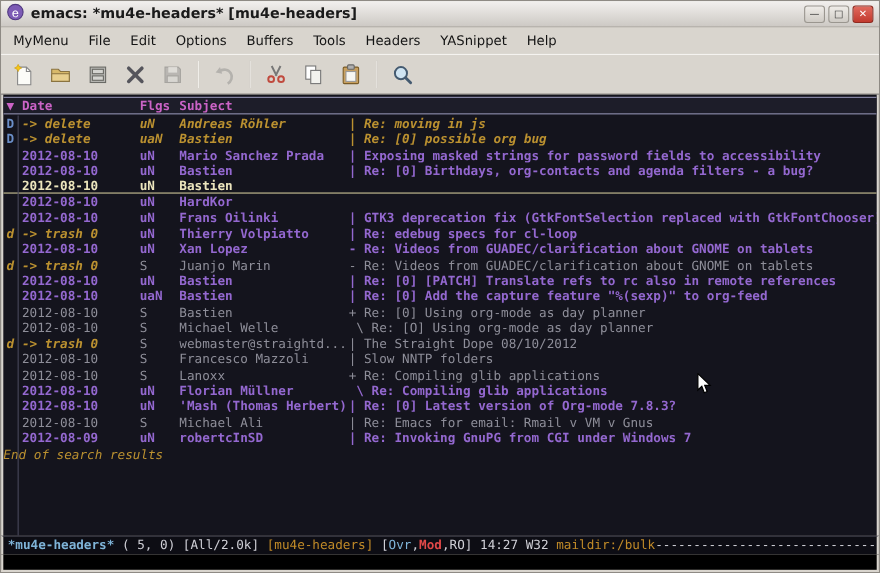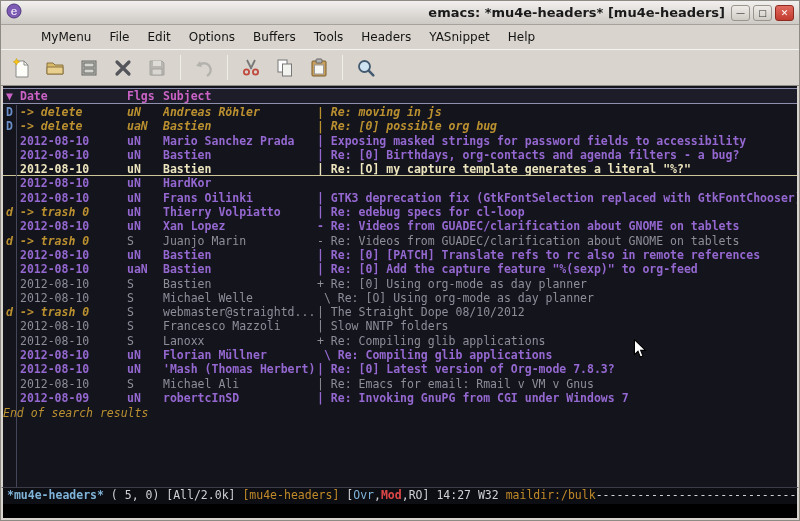--- a/index.html
+++ b/index.html
@@ -1,24 +1,24 @@
 <!DOCTYPE html>
 <html style="--chrome: #d9d5ce; --buffer-bg: #14141d; --unread: #9468d0; --seen: #8e8e99; --marked: #bb9130; --current: #ece5bd; --header: #cb63c6; --mark-blue: #6b8fc9; --ml-cyan: #7fb4d8; --ml-red: #e04848; --ml-amber: #c08a28; --ml-plain: #cfcfd6;"><head>
 <meta charset="utf-8">
 <style>
   *{margin:0;padding:0;box-sizing:border-box;}
   html,body{width:800px;height:521px;overflow:hidden;}
   body{font-family:"DejaVu Sans",sans-serif;background:#555;}
   .window{width:800px;height:521px;display:flex;flex-direction:column;border:1px solid #8e8a84;background:var(--chrome,#d9d5ce);position:relative;overflow:hidden;}
   .titlebar{height:24px;display:flex;align-items:center;gap:6px;padding:0 5px;background:linear-gradient(#f2f0ee,#cdc9c4);border-bottom:1px solid #a6a29c;flex:none;}
-  .title-text{flex:1;text-align:right;font-size:13px;font-weight:bold;color:#1a1a1a;white-space:nowrap;overflow:hidden;}
+  .title-text{flex:1;text-align:left;font-size:13px;font-weight:bold;color:#1a1a1a;white-space:nowrap;overflow:hidden;}
   .title-buttons{display:flex;gap:3px;}
   .tb-btn{width:19px;height:16px;display:flex;align-items:center;justify-content:center;font-size:9px;border:1px solid #9a968f;border-radius:3px;background:linear-gradient(#efece8,#cfcbc5);color:#333;cursor:default;}
   .tb-close{background:linear-gradient(#e06a5e,#c23a2e);color:#fff;border-color:#8f2a20;}
-  .menubar{height:24px;display:flex;align-items:stretch;background:var(--chrome,#d9d5ce);padding-left:2px;font-size:12px;flex:none;margin-left:29px;}
+  .menubar{height:24px;display:flex;align-items:stretch;background:var(--chrome,#d9d5ce);padding-left:2px;font-size:12px;flex:none;}
   .menu-item{display:flex;align-items:center;padding:0 9px;color:#141414;white-space:nowrap;}
   .toolbar{height:37px;display:flex;align-items:center;gap:6px;padding:0 6px;background:var(--chrome,#d9d5ce);border-bottom:1px solid #8f8b85;border-top:1px solid #f5f3f0;flex:none;}
   .tool-btn{width:28px;height:28px;display:flex;align-items:center;justify-content:center;border-radius:3px;}
   .tool-btn.disabled{opacity:.38;filter:grayscale(1);}
   .tool-sep{width:1px;height:25px;background:#aaa69f;border-right:1px solid #f0eee9;margin:0 3px;}
   .buffer{flex:1;position:relative;background:var(--buffer-bg,#14141d);font-family:"DejaVu Sans Mono",monospace;font-size:11.5px;color:#ccc;overflow:hidden;padding-top:2px;border-left:2px solid var(--chrome,#d9d5ce);border-right:2px solid var(--chrome,#d9d5ce);}
   .header-line{display:flex;height:16px;line-height:14px;border-top:1px solid #8f8fae;border-bottom:1px solid #8f8fae;background:#1d1d29;color:var(--header,#cb63c6);font-weight:bold;white-space:pre;}
   .rows{padding-top:1px;}
   .row{display:flex;height:14.3px;line-height:14.3px;white-space:pre;width:100%;}
   .c-mark{flex:none;width:14px;padding-left:3px;overflow:hidden;}
@@ -150,21 +150,21 @@
       <span class="c-mark">▼</span>
       <span class="c-date">Date</span>
       <span class="c-flags">Flgs</span>
       <span class="c-subj">Subject</span>
     </div>
     <div class="rows">
         <div class="row r-delete"><span class="c-mark t-blue">D</span><span class="c-date">-&gt; delete</span><span class="c-flags">uN</span><span class="c-from">Andreas Röhler</span><span class="c-subj">| Re: moving in js</span></div>
         <div class="row r-delete"><span class="c-mark t-blue">D</span><span class="c-date">-&gt; delete</span><span class="c-flags">uaN</span><span class="c-from">Bastien</span><span class="c-subj">| Re: [0] possible org bug</span></div>
         <div class="row r-unread"><span class="c-mark"></span><span class="c-date">2012-08-10</span><span class="c-flags">uN</span><span class="c-from">Mario Sanchez Prada</span><span class="c-subj">| Exposing masked strings for password fields to accessibility</span></div>
         <div class="row r-unread"><span class="c-mark"></span><span class="c-date">2012-08-10</span><span class="c-flags">uN</span><span class="c-from">Bastien</span><span class="c-subj">| Re: [0] Birthdays, org-contacts and agenda filters - a bug?</span></div>
-        <div class="row r-current"><span class="c-mark"></span><span class="c-date">2012-08-10</span><span class="c-flags">uN</span><span class="c-from">Bastien</span><span class="c-subj">| Re: [O] my capture template generates a literal "%?"</span></div>
+        <div class="row r-current"><span class="c-mark"></span><span class="c-date">2012-08-10</span><span class="c-flags">uN</span><span class="c-from">Bastien</span></div>
         <div class="row r-unread"><span class="c-mark"></span><span class="c-date">2012-08-10</span><span class="c-flags">uN</span><span class="c-from">HardKor</span></div>
         <div class="row r-unread"><span class="c-mark"></span><span class="c-date">2012-08-10</span><span class="c-flags">uN</span><span class="c-from">Frans Oilinki</span><span class="c-subj">| GTK3 deprecation fix (GtkFontSelection replaced with GtkFontChooser)</span></div>
         <div class="row r-unread"><span class="c-mark t-amber">d</span><span class="c-date t-amber">-&gt; trash 0</span><span class="c-flags">uN</span><span class="c-from">Thierry Volpiatto</span><span class="c-subj">| Re: edebug specs for cl-loop</span></div>
         <div class="row r-unread"><span class="c-mark"></span><span class="c-date">2012-08-10</span><span class="c-flags">uN</span><span class="c-from">Xan Lopez</span><span class="c-subj">- Re: Videos from GUADEC/clarification about GNOME on tablets</span></div>
         <div class="row r-seen"><span class="c-mark t-amber">d</span><span class="c-date t-amber">-&gt; trash 0</span><span class="c-flags">S</span><span class="c-from">Juanjo Marin</span><span class="c-subj">- Re: Videos from GUADEC/clarification about GNOME on tablets</span></div>
         <div class="row r-unread"><span class="c-mark"></span><span class="c-date">2012-08-10</span><span class="c-flags">uN</span><span class="c-from">Bastien</span><span class="c-subj">| Re: [0] [PATCH] Translate refs to rc also in remote references</span></div>
         <div class="row r-unread"><span class="c-mark"></span><span class="c-date">2012-08-10</span><span class="c-flags">uaN</span><span class="c-from">Bastien</span><span class="c-subj">| Re: [0] Add the capture feature "%(sexp)" to org-feed</span></div>
         <div class="row r-seen"><span class="c-mark"></span><span class="c-date">2012-08-10</span><span class="c-flags">S</span><span class="c-from">Bastien</span><span class="c-subj">+ Re: [0] Using org-mode as day planner</span></div>
         <div class="row r-seen"><span class="c-mark"></span><span class="c-date">2012-08-10</span><span class="c-flags">S</span><span class="c-from">Michael Welle</span><span class="c-subj"> \ Re: [O] Using org-mode as day planner</span></div>
         <div class="row r-seen"><span class="c-mark t-amber">d</span><span class="c-date t-amber">-&gt; trash 0</span><span class="c-flags">S</span><span class="c-from">webmaster@straightd...</span><span class="c-subj">| The Straight Dope 08/10/2012</span></div>

